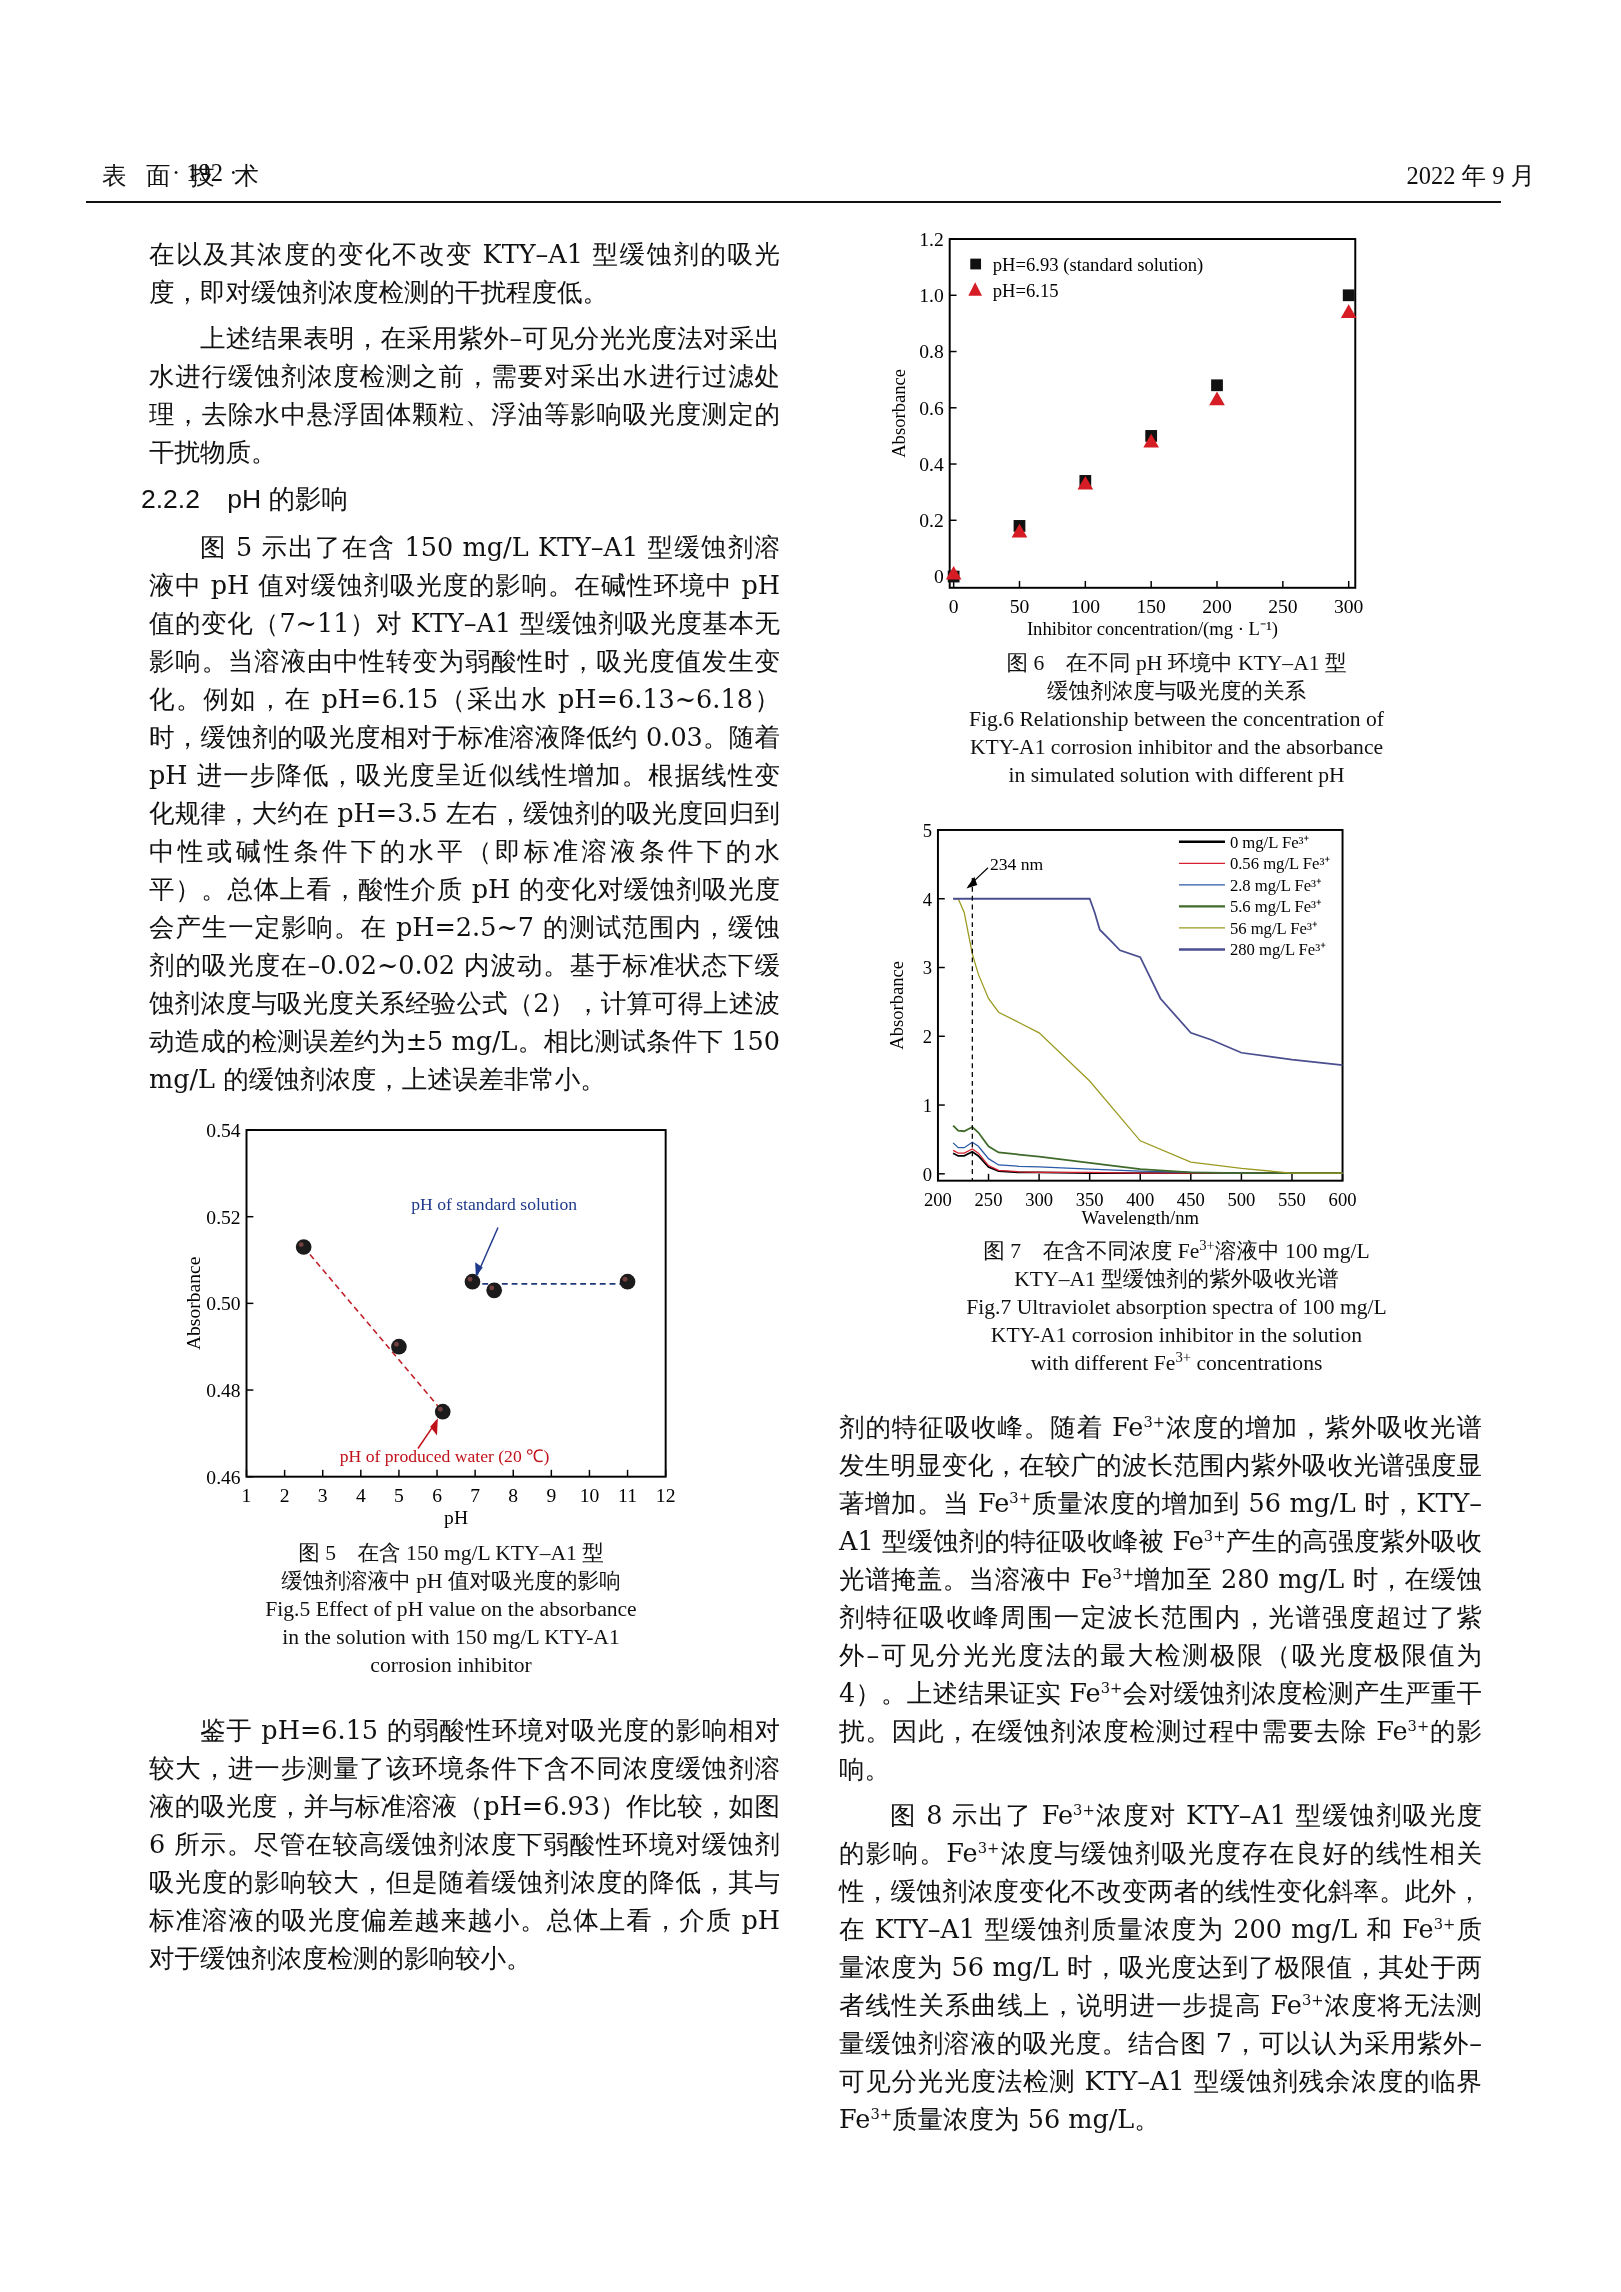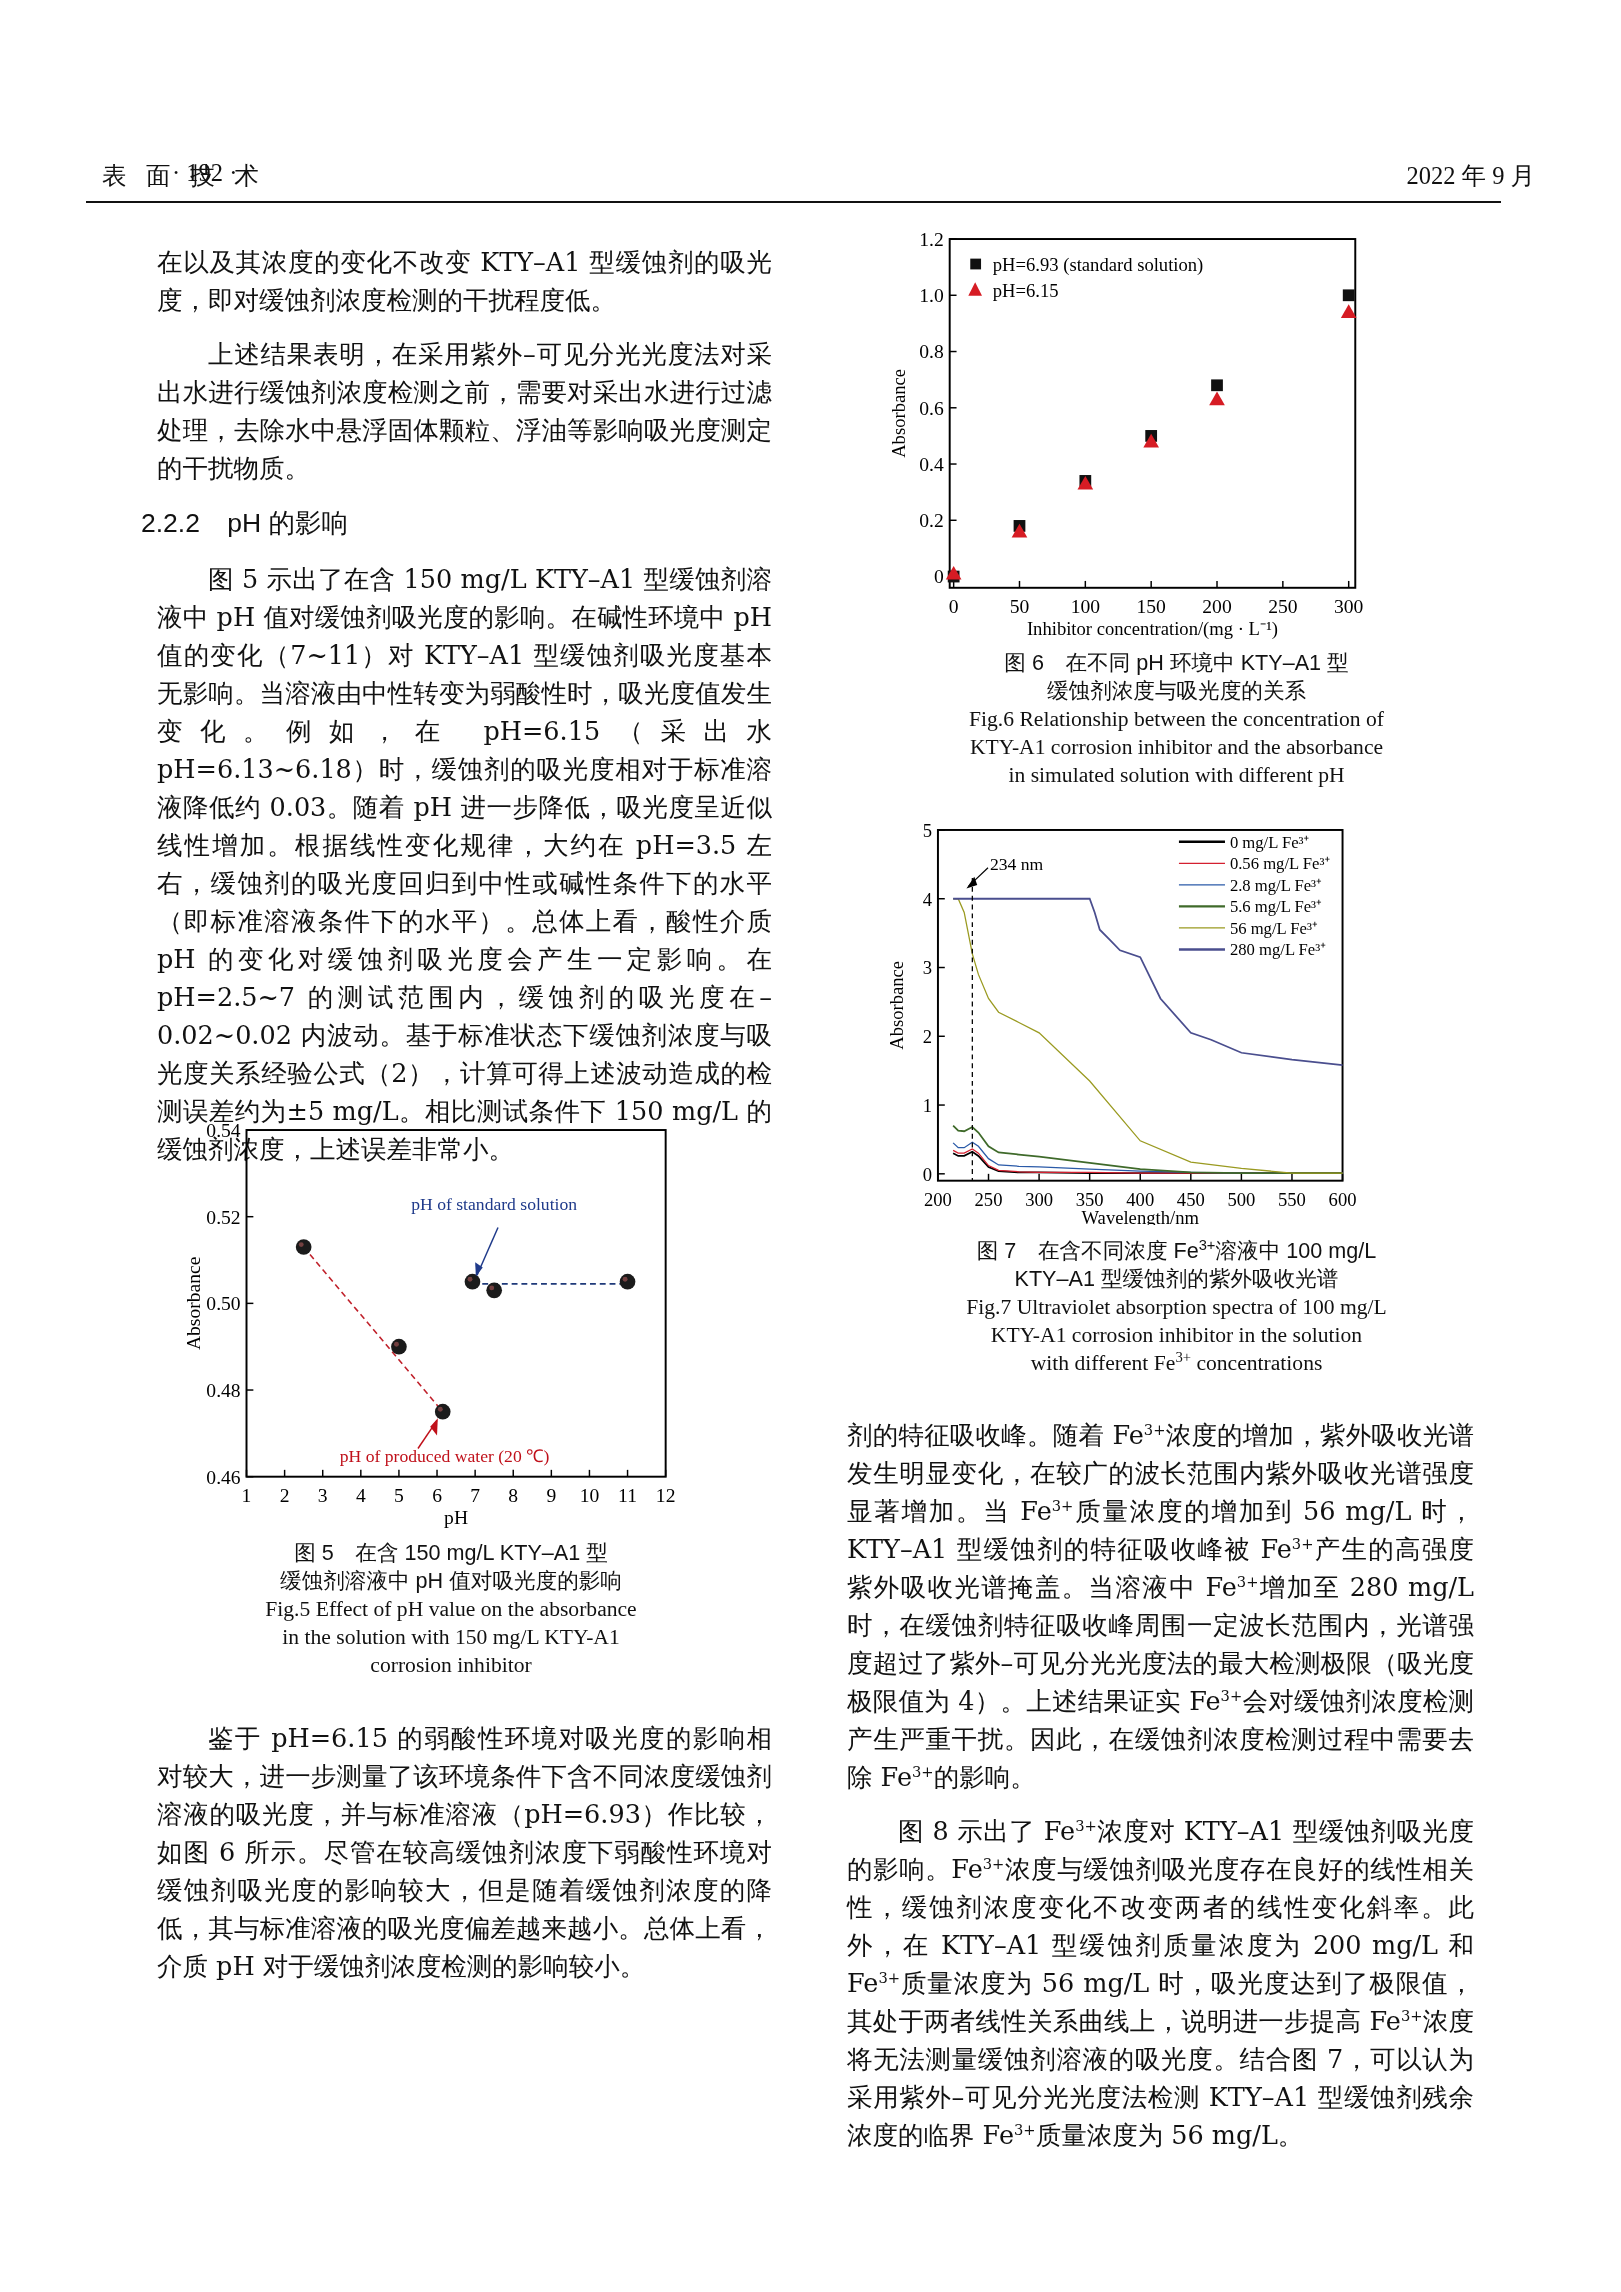--- a/index.html
+++ b/index.html
@@ -4,31 +4,31 @@
 <style>
   html, body { margin:0; padding:0; background:#fff; }
   body { width:1621px; height:2293px; position:relative; overflow:hidden;
          font-family:"DejaVu Serif", serif; color:#111; }
   .hdr { position:absolute; top:159px; left:86px; right:86px; height:35px; font-size:24.5px; }
   .hdr .pn { position:absolute; left:51px; top:0; font-family:"Liberation Serif", serif;margin-left:35px; }
   .hdr .jt { position:absolute; left:16px; right:0; text-align:left; top:0; letter-spacing:19.6px; }
   .hdr .dt { position:absolute; right:0; top:0; font-family:"Liberation Serif", serif; }
   .rule { position:absolute; top:201px; left:86px; width:1415px; height:2px; background:#111; }
   .col { position:absolute; font-size:25.5px; line-height:38px; text-align:justify; }
-  .col p { margin:16px; text-indent:2em; }
+  .col p { margin:8px; text-indent:2em; }
   .col p.ni { text-indent:0; }
   .col h3 { margin:5.9px 0 3.9px; font-family:"Liberation Sans", sans-serif; font-weight:normal; font-size:26.5px; line-height:41px; }
   .col h3 span.num { margin-right:27.4px; }
   .left { left:141px; top:227px; width:647px; }
   .right { left:831px; top:1400px; width:659px; }
   .left2 { left:141px; top:1703px; width:647px; }
   sup { font-size:14.7px; line-height:0; }
   .fig { position:absolute; }
   .cap { position:absolute; text-align:center; font-size:21.6px; line-height:28px; font-family:"Liberation Serif", serif; }
-  .cap .zh { font-family:Liberation Sans, sans-serif; font-size:21.6px; }
+  .cap .zh { font-family:Liberation Serif, serif; font-size:21.6px; }
   svg text { font-family:"Liberation Serif", serif; }
 </style>
 </head>
 <body>
 
 <div class="hdr">
   <span class="pn">· 192 ·</span>
   <span class="jt">表面技术</span>
   <span class="dt">2022 年 9 月</span>
 </div>

